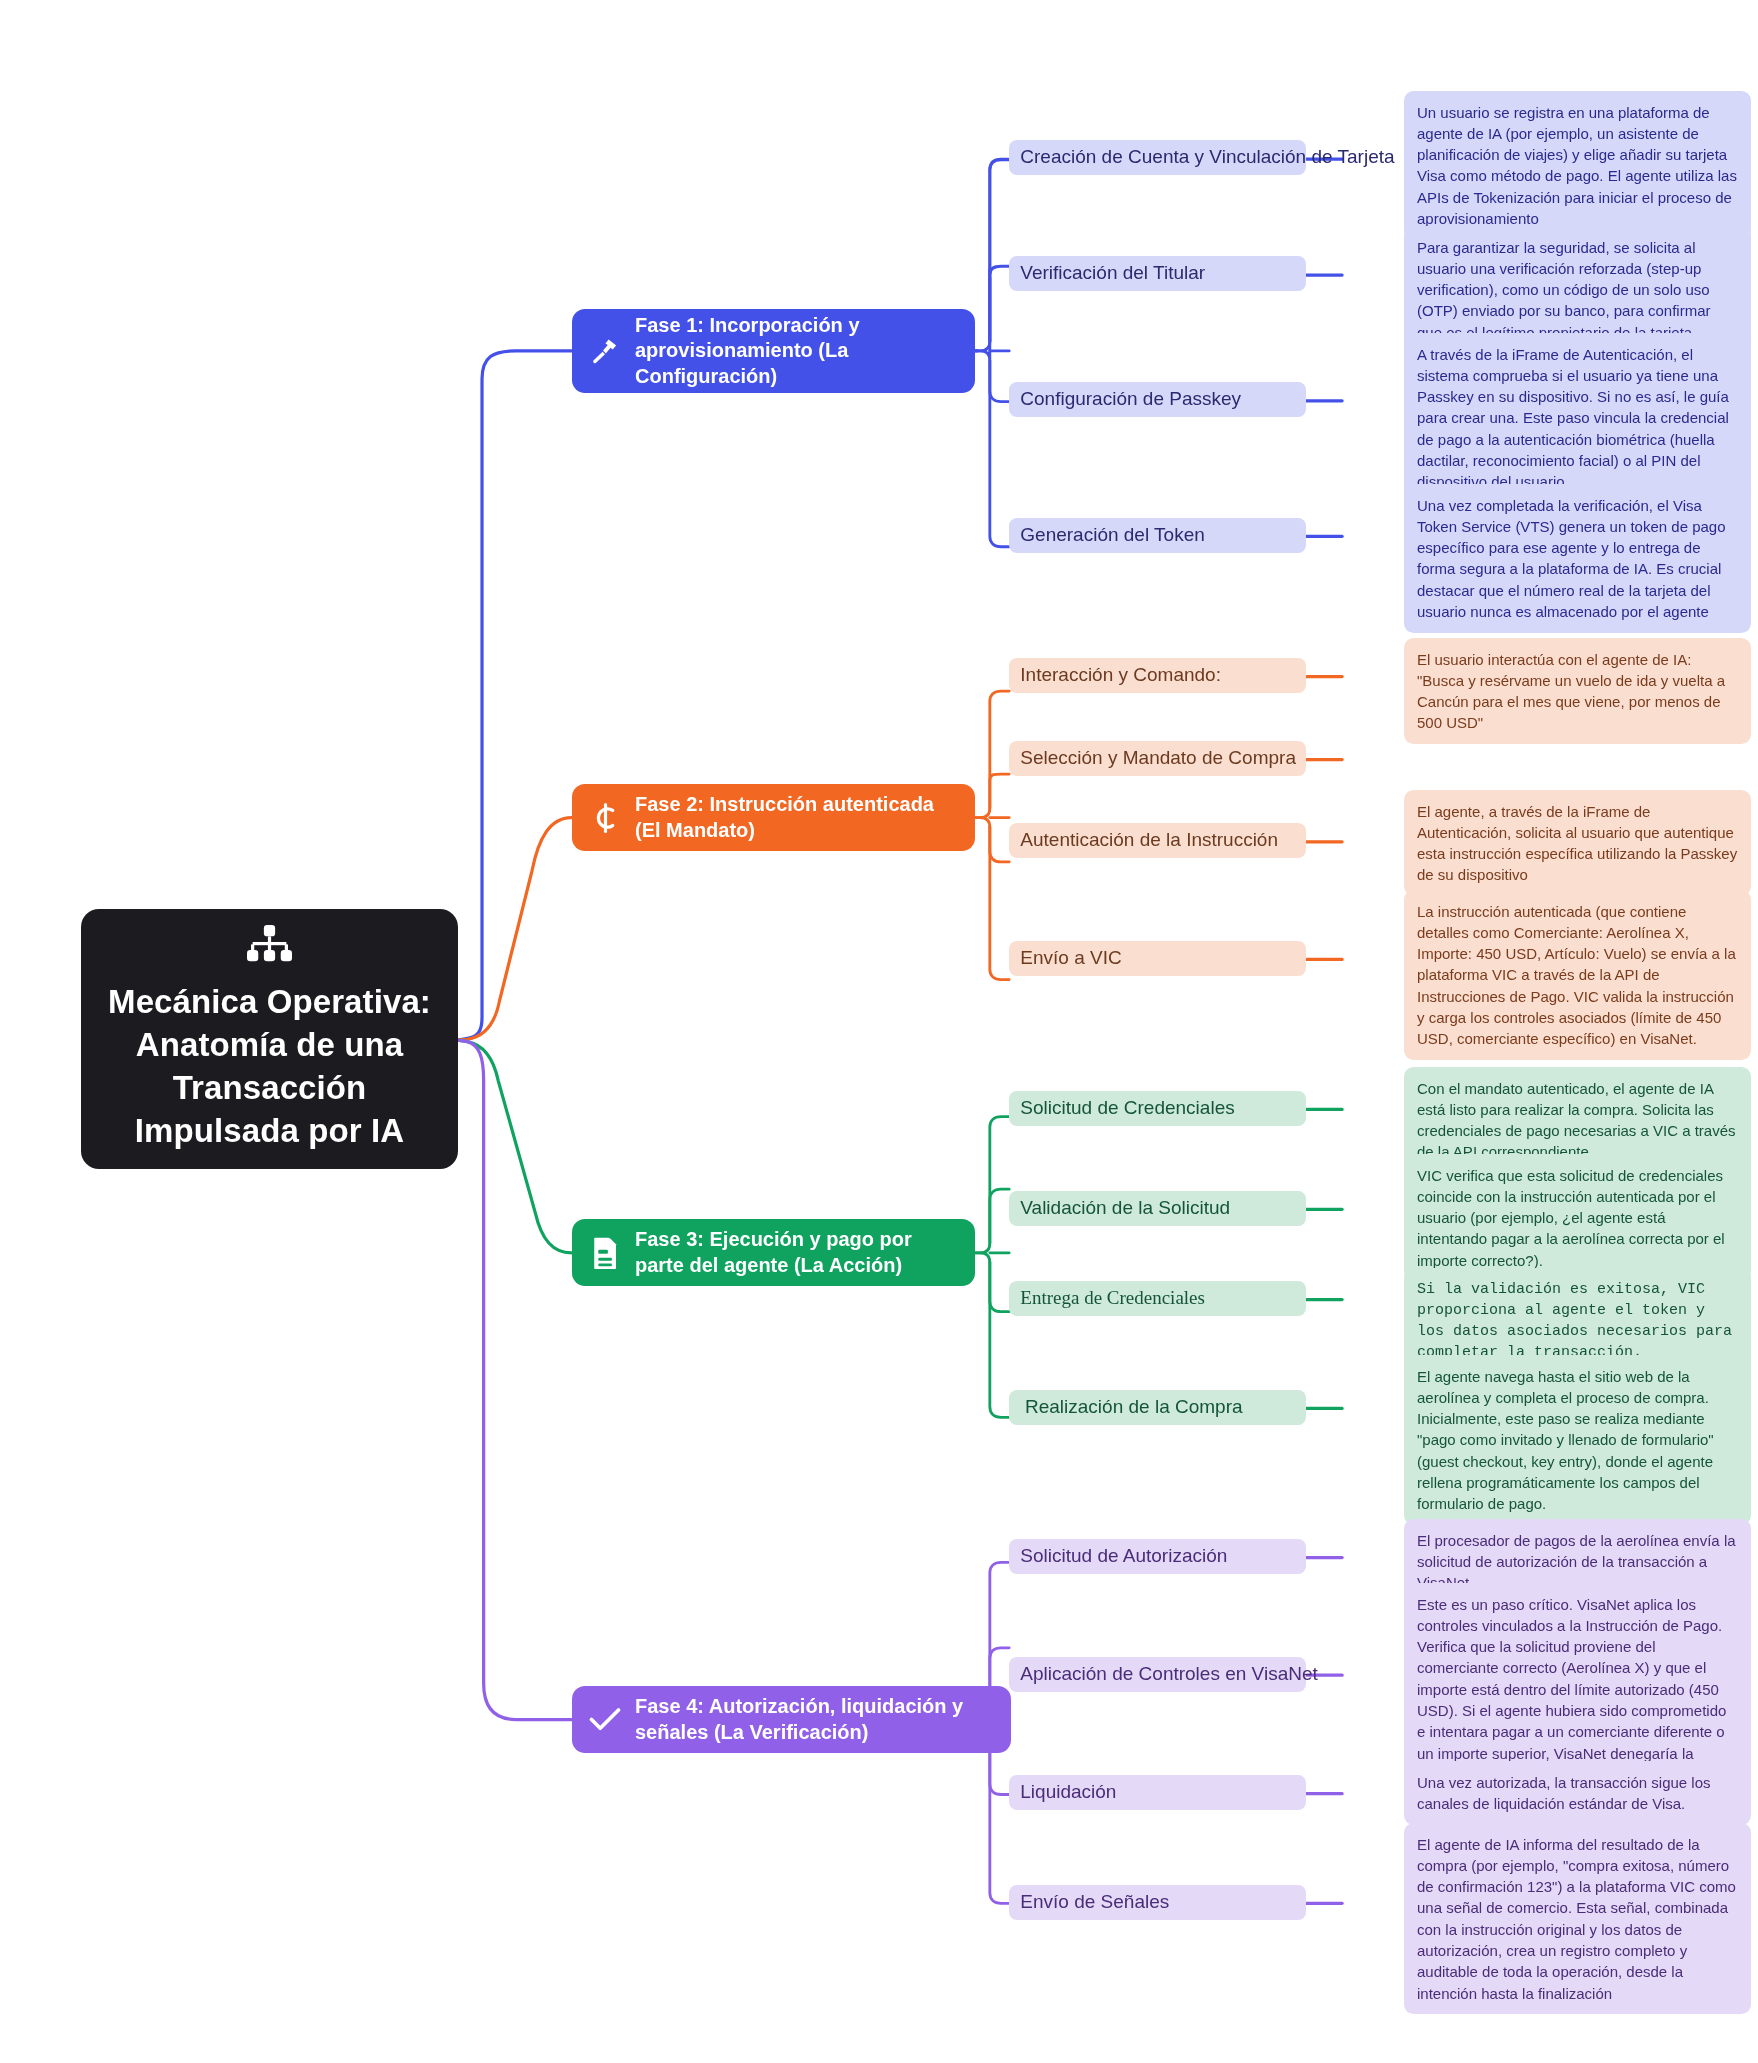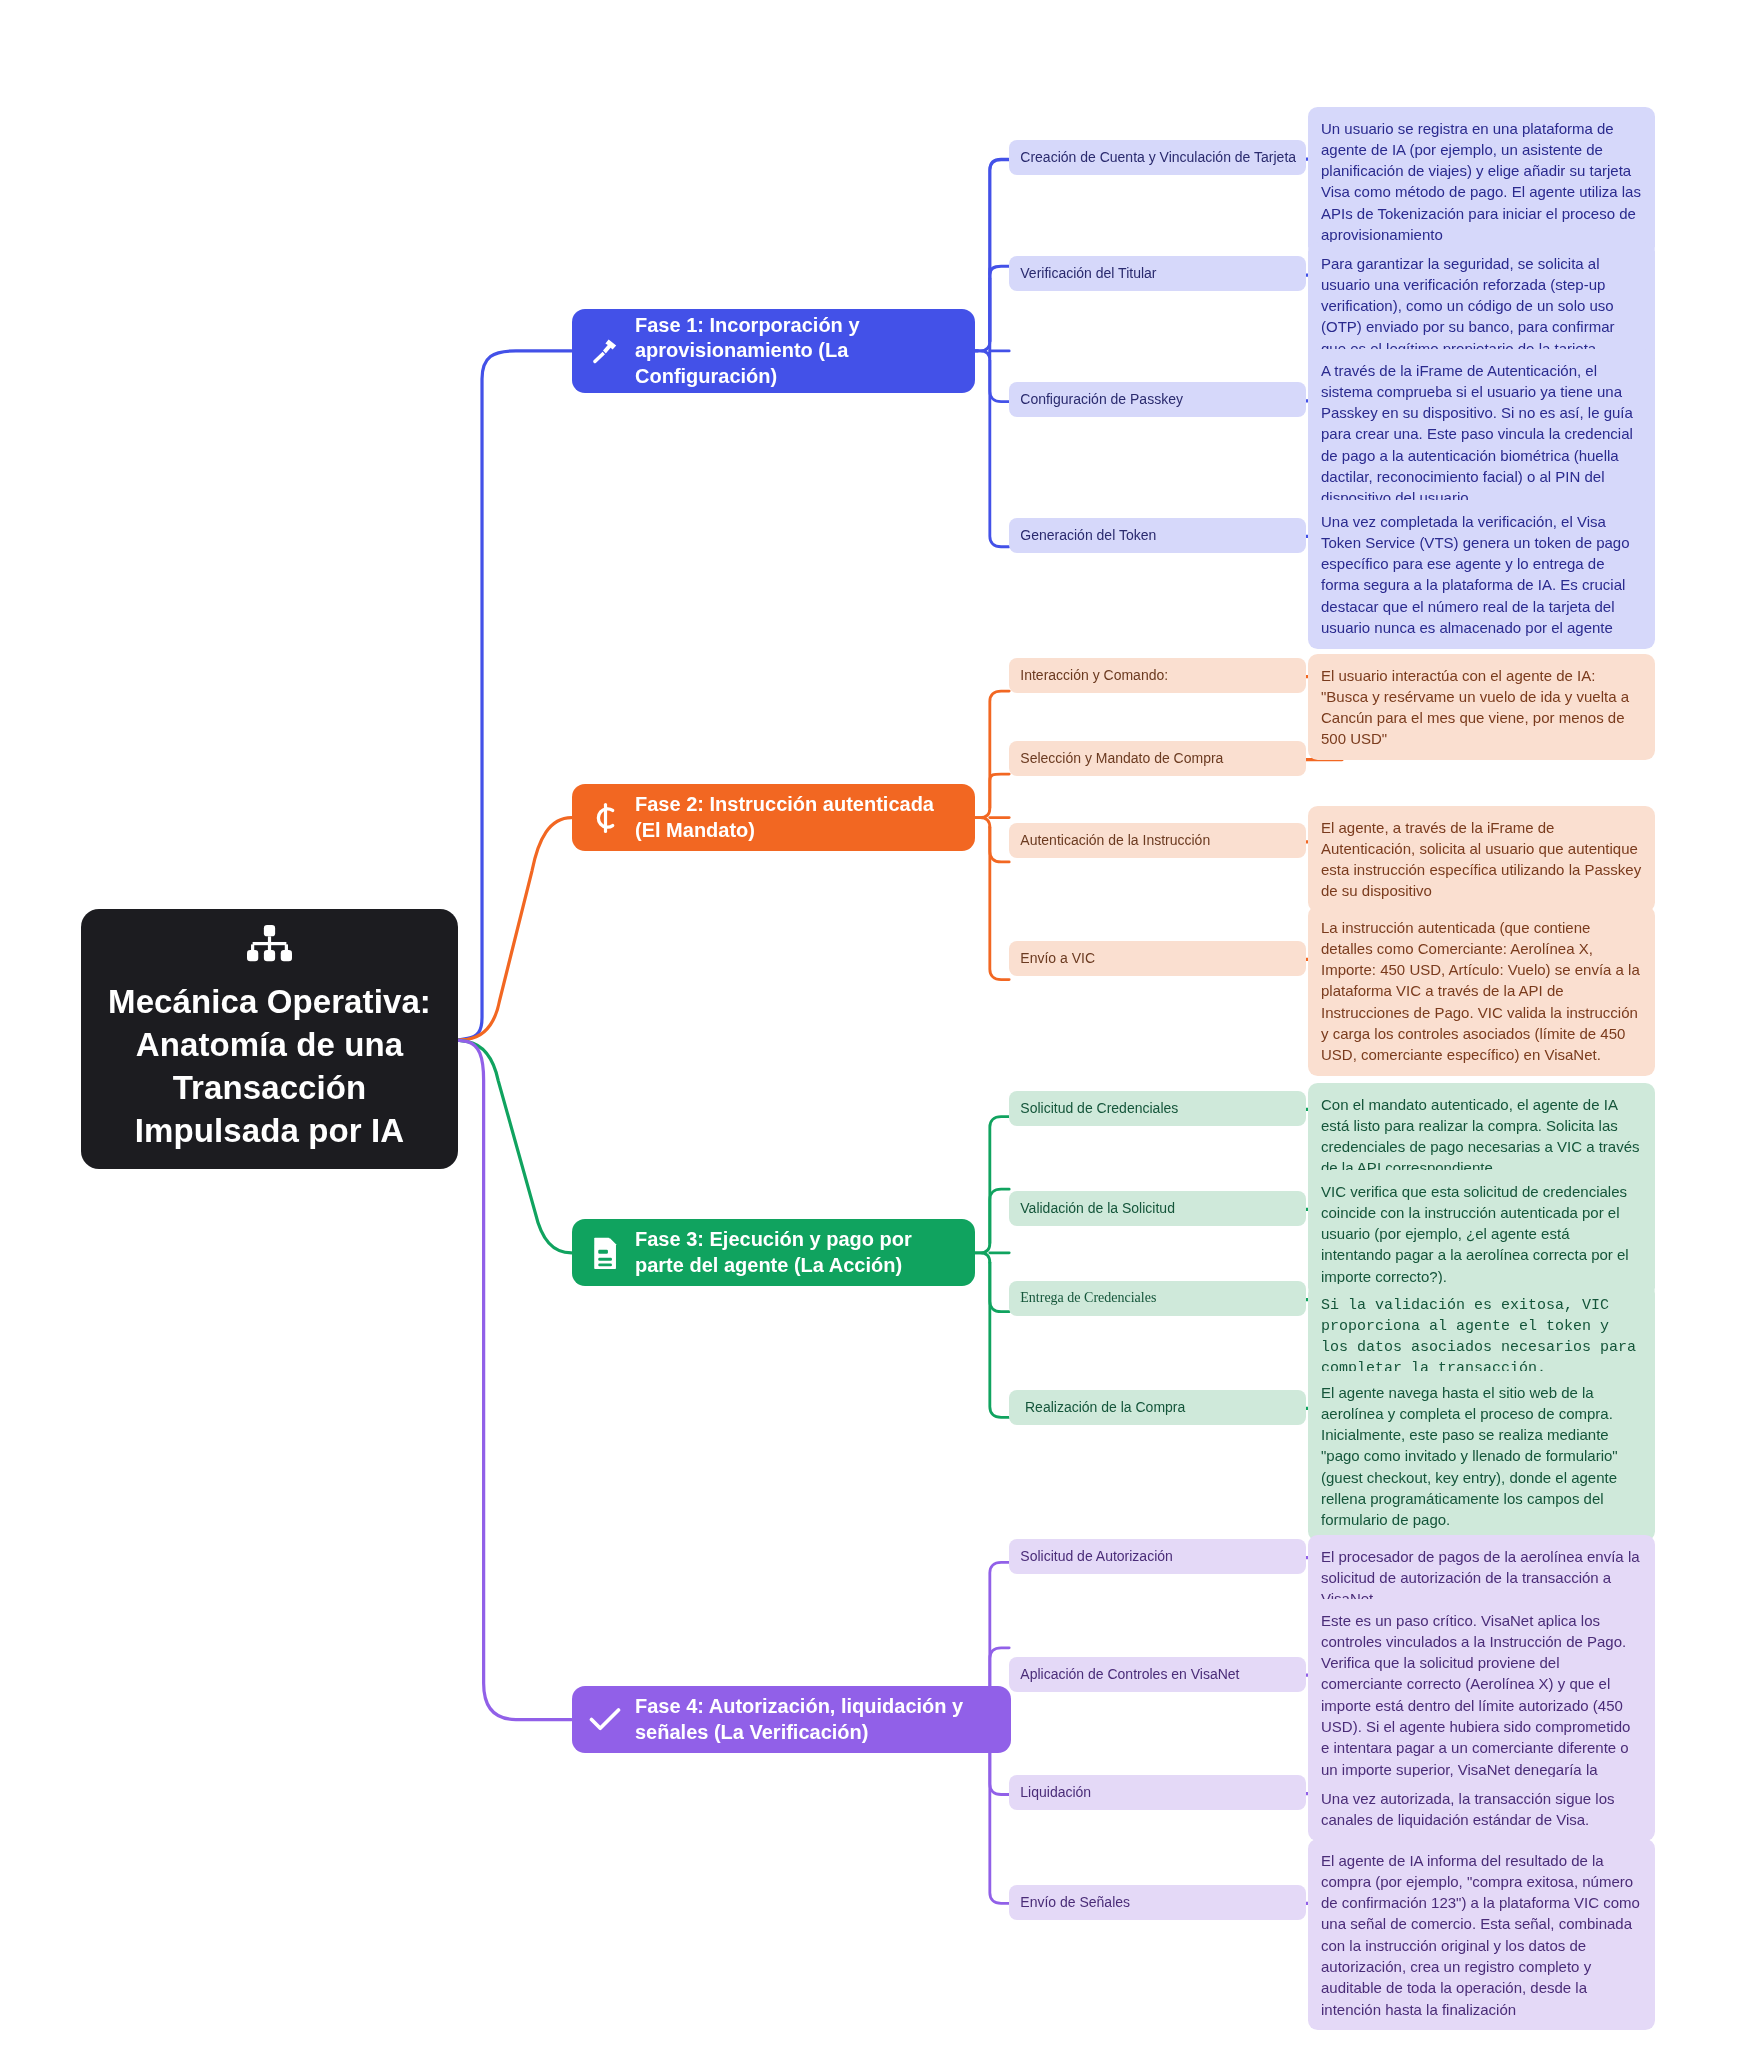--- a/index.html
+++ b/index.html
@@ -53,42 +53,41 @@
   #phase2{left:572px;top:784px;width:403px;height:67px;background:#f26722;}
   #phase3{left:572px;top:1219px;width:403px;height:67px;background:#10a35f;}
   #phase4{left:572px;top:1686px;width:439px;height:67px;background:#9160e8;}
 
   
   .sub{
     position:absolute;
     box-sizing:border-box;
     border-radius:8px;
     padding:6.4px 11.3px;
-    font-size:14px;
+    font-size:19px;
     line-height:1.3;
     display:flex;align-items:center;
     white-space:nowrap;
     text-align:right;
   }
   .sub.c1{background:#d6d8fa;color:#2a2a6e;}
   .sub.c2{background:#fadfd0;color:#6b3a20;}
   .sub.c3{background:#cfe9da;color:#14553a;}
   .sub.c4{background:#e4d9f7;color:#4a2c78;}
 
   
   .detail{
     position:absolute;
     box-sizing:border-box;
-    left:1308px;
+    left:1404px;
     width:347px;
     border-radius:9.7px;
     padding:10.5px 13px;
     font-size:15px;
     line-height:1.42;
-    margin-top:16px;
   }
   .detail.c1{background:#d6d8fa;color:#2a2a8e;}
   .detail.c2{background:#fadfd0;color:#7a3b1d;}
   .detail.c3{background:#cfe9da;color:#14553a;}
   .detail.c4{background:#e4d9f7;color:#4a2c78;}
 </style>
 </head>
 <body>
 
 <div id="canvas">

